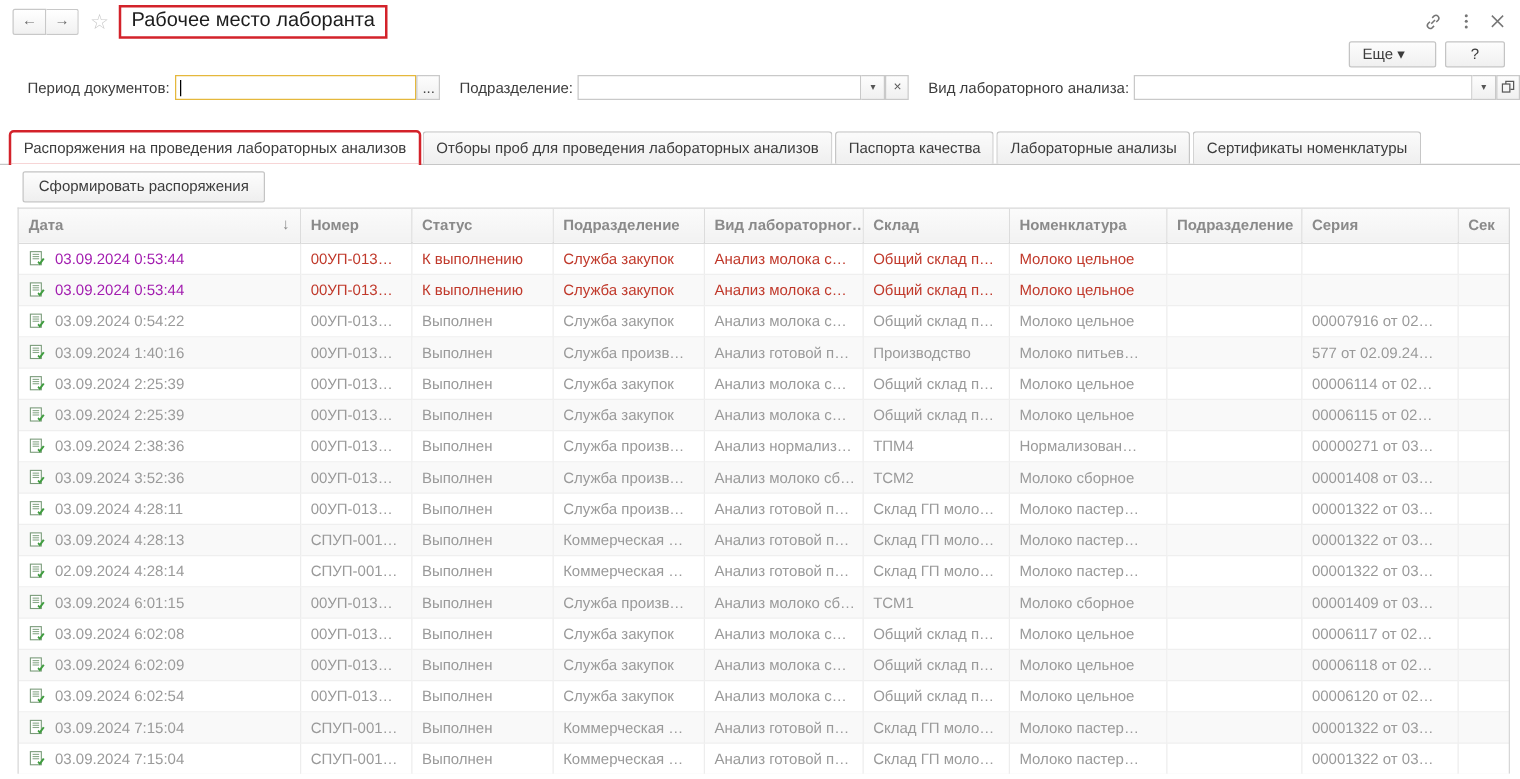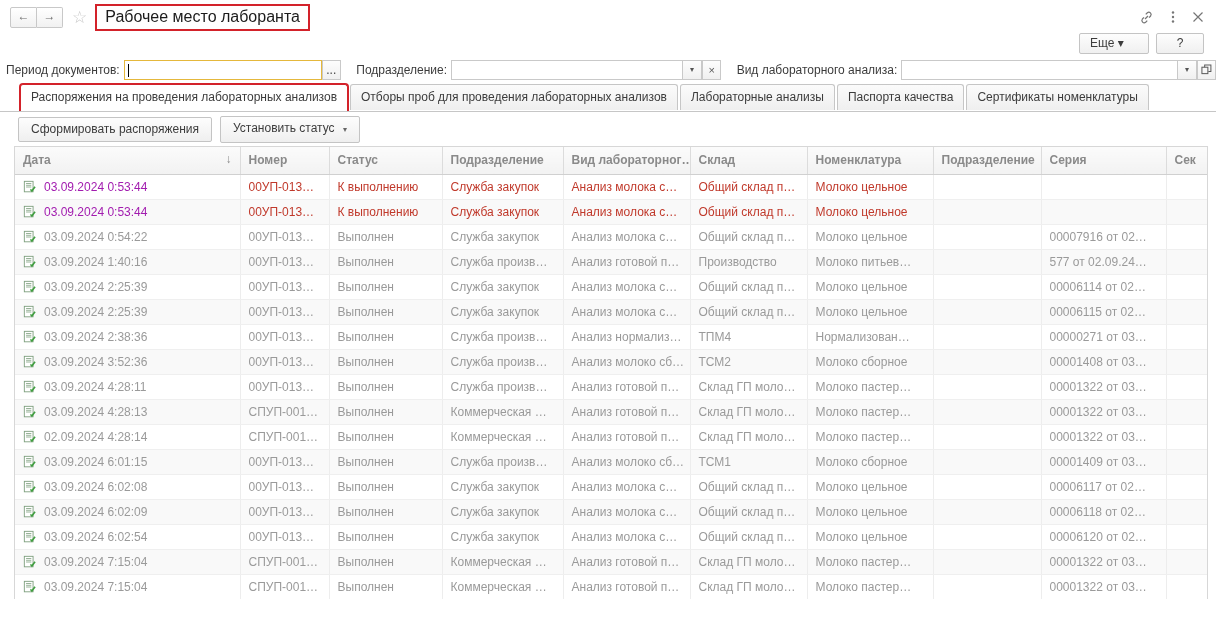--- a/index.html
+++ b/index.html
@@ -85,21 +85,21 @@
   }
   .btn.more { min-width: 48px; text-align: left; }
   .btn.help { min-width: 26px; text-align: center; }
 
   
   .filters {
     display: flex;
     align-items: center;
     height: 24px;
     margin-top: 4px;
-    padding-left: 6px;
+    padding-left: 22px;
     box-sizing: border-box;
     font-size: 12px;
   }
   .flabel { color: #3c3c3c; white-space: nowrap; margin-right: 4px; }
   .field {
     height: 20px;
     border: 1px solid #c9c9c9;
     background: #fff;
     box-sizing: border-box;
   }
@@ -134,24 +134,24 @@
   }
   .minibtn.dots { letter-spacing: 0px; font-size: 12px; color: #444; }
   .minibtn.arrow { font-size: 8px; color: #555; }
   .minibtn.sep { border-left: 1px solid #c9c9c9; }
   .gap { width: 16px; }
 
   
   .tabstrip {
     position: relative;
     display: flex;
-    align-items: flex-start;
+    align-items: center;
     height: 28px;
-    margin-top: 2px;
-    padding-left: 20px;
+    margin-top: 22px;
+    padding-left: 8px;
     box-sizing: border-box;
     border-bottom: 1px solid #c6c6c6;
   }
   .tab {
     border: 1px solid #c6c6c6;
     border-bottom: none;
     border-radius: 3px 3px 0 0;
     background: linear-gradient(#fbfbfb, #efefef);
     padding: 5px 10px 6px 10px;
     font-size: 12px;
@@ -361,31 +361,27 @@
       <svg width="11" height="11" viewBox="0 0 12 12" fill="none" stroke="#5a5a5a" stroke-width="1.1" style="margin-top:3px">
         <rect x="1" y="3.5" width="6.5" height="7"></rect>
         <path d="M4 3.5V1.2h6.8v7H8"></path>
       </svg>
     </div>
   </div>
 
   <div class="tabstrip">
     <div class="tab active">Распоряжения на проведения лабораторных анализов</div>
     <div class="tab">Отборы проб для проведения лабораторных анализов</div>
+    <div class="tab">Паспорта качества</div>
     <div class="tab">Лабораторные анализы</div>
-    <div class="tab">Паспорта качества</div>
     <div class="tab">Сертификаты номенклатуры</div>
   </div>
 
   <div class="cmdbar">
     <div class="cmdbtn">Сформировать распоряжения</div>
-    <div class="cmdbtn">
-      <span>Установить статус</span>
-      <span class="dd">▾</span>
-    </div>
   </div>
 
   <div class="tablewrap">
     <table class="grid">
       <colgroup>
         <col class="w-date">
           <col class="w-num">
           <col class="w-status">
           <col class="w-dept">
         <col class="w-type">

